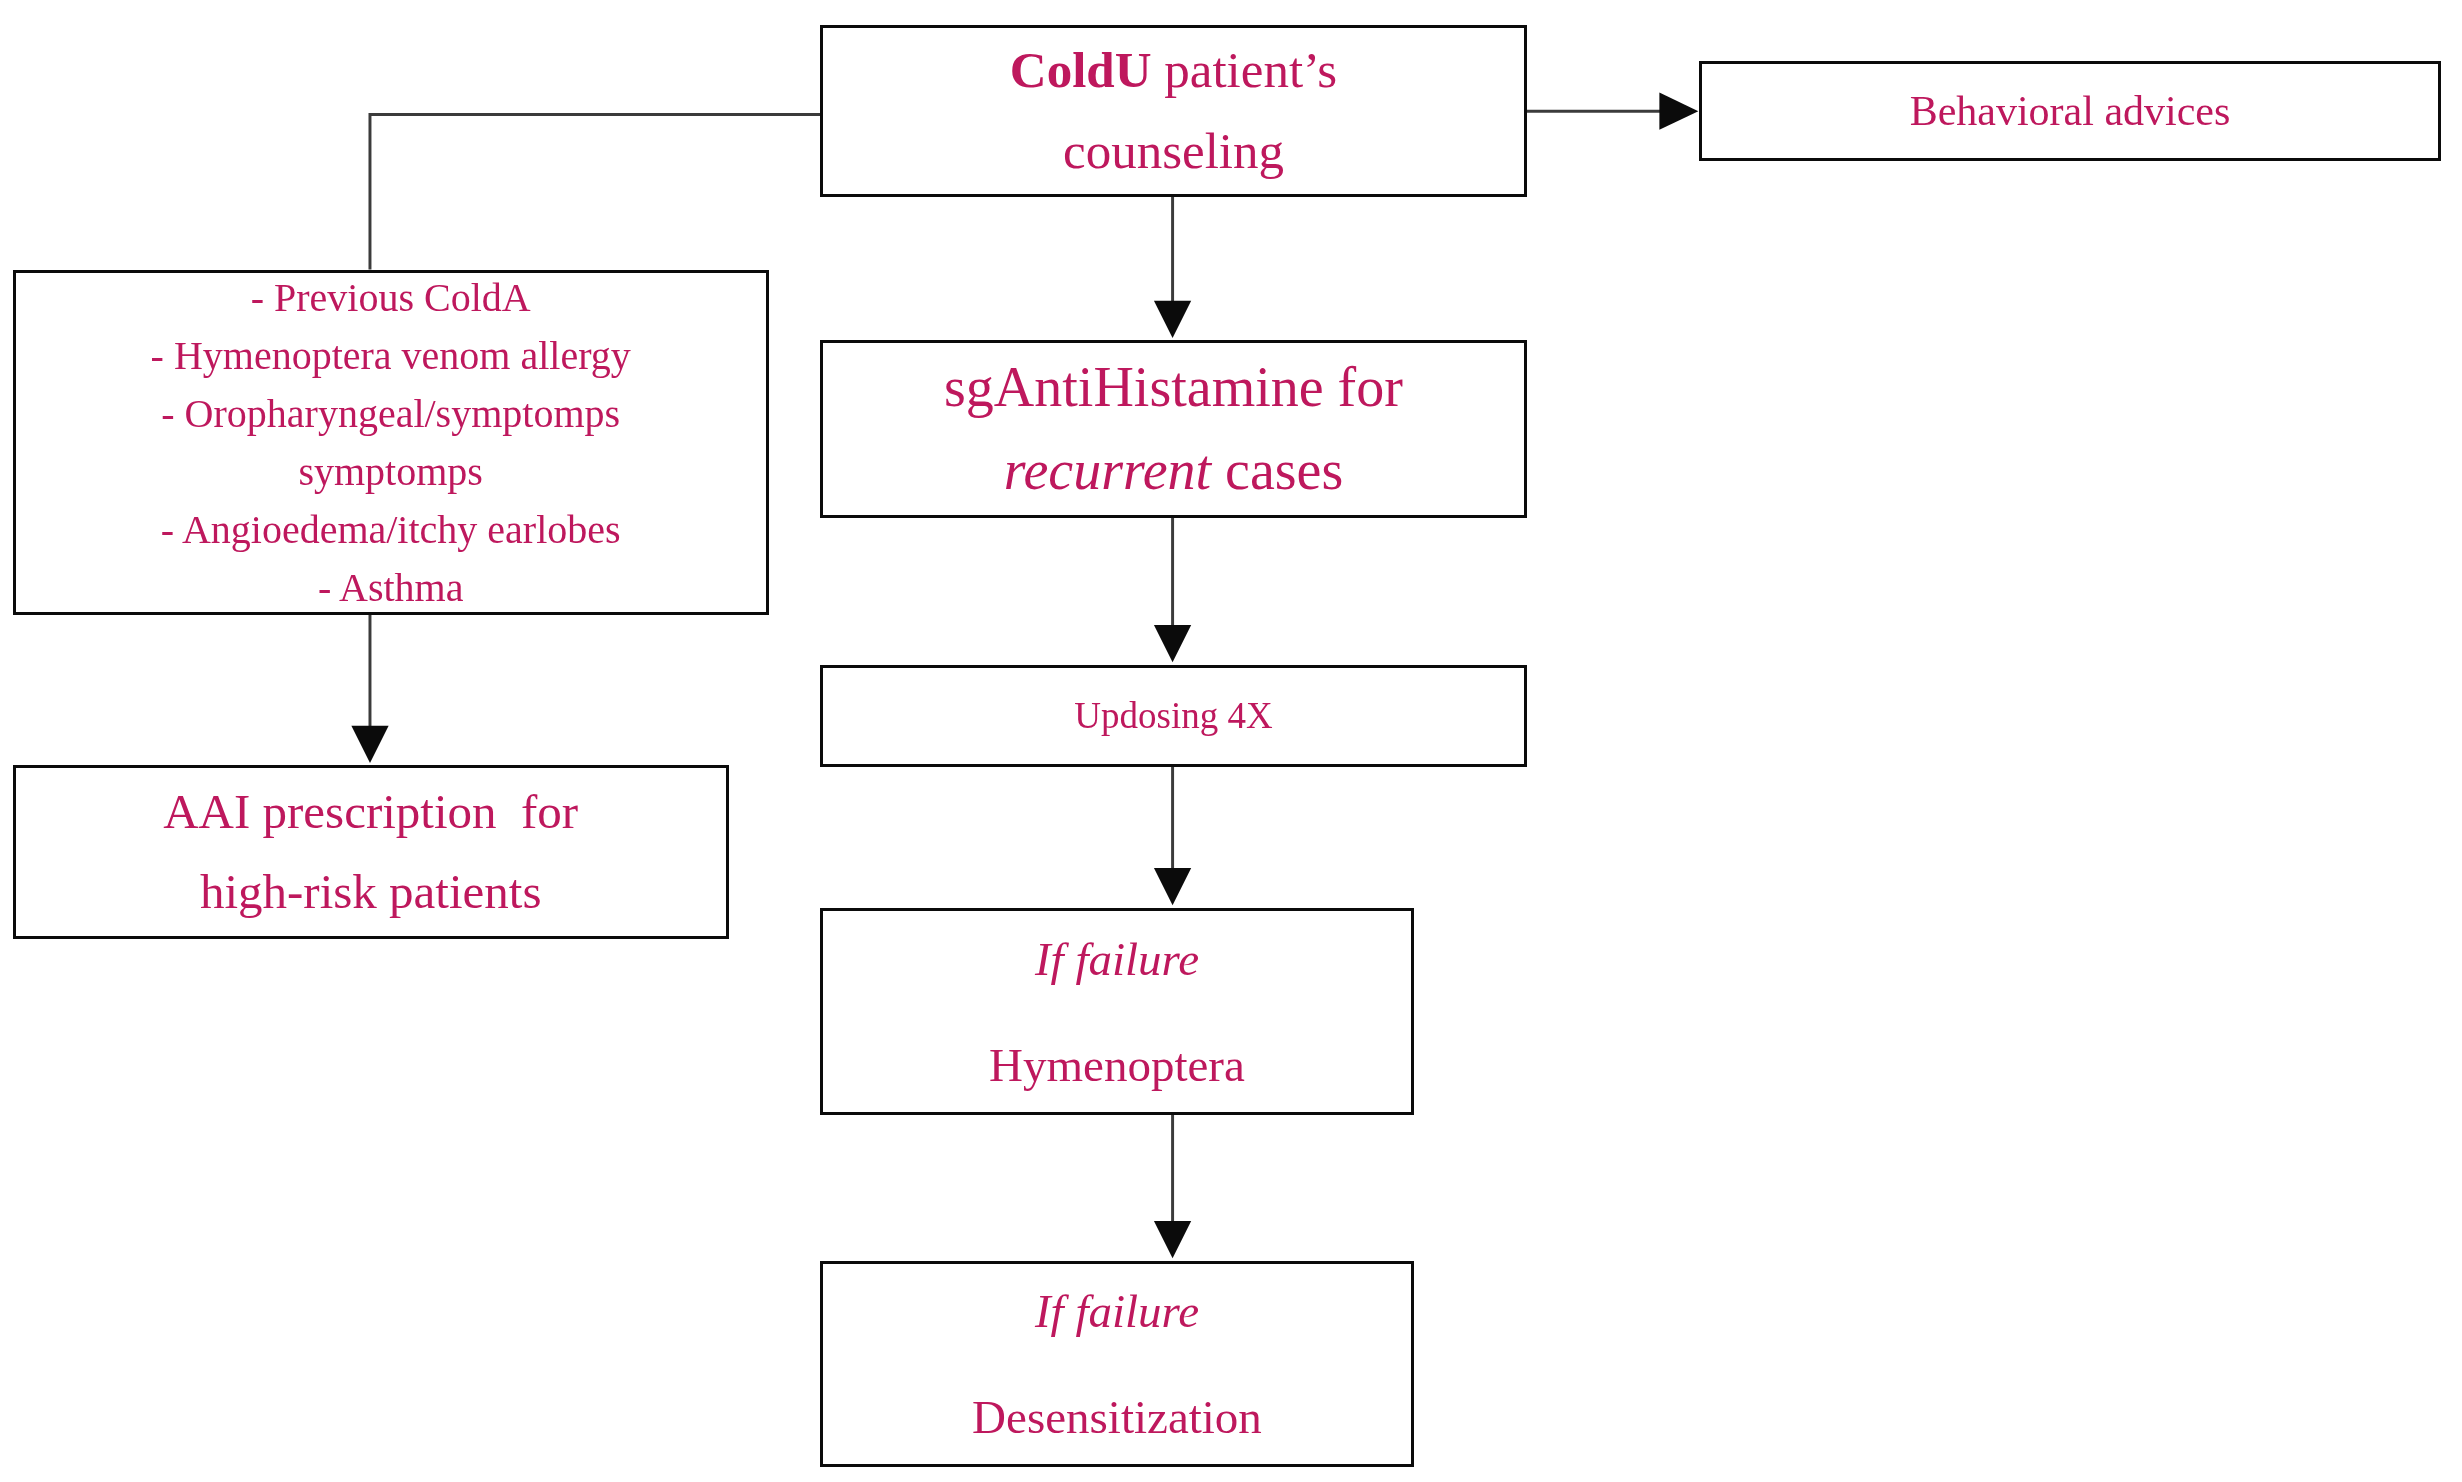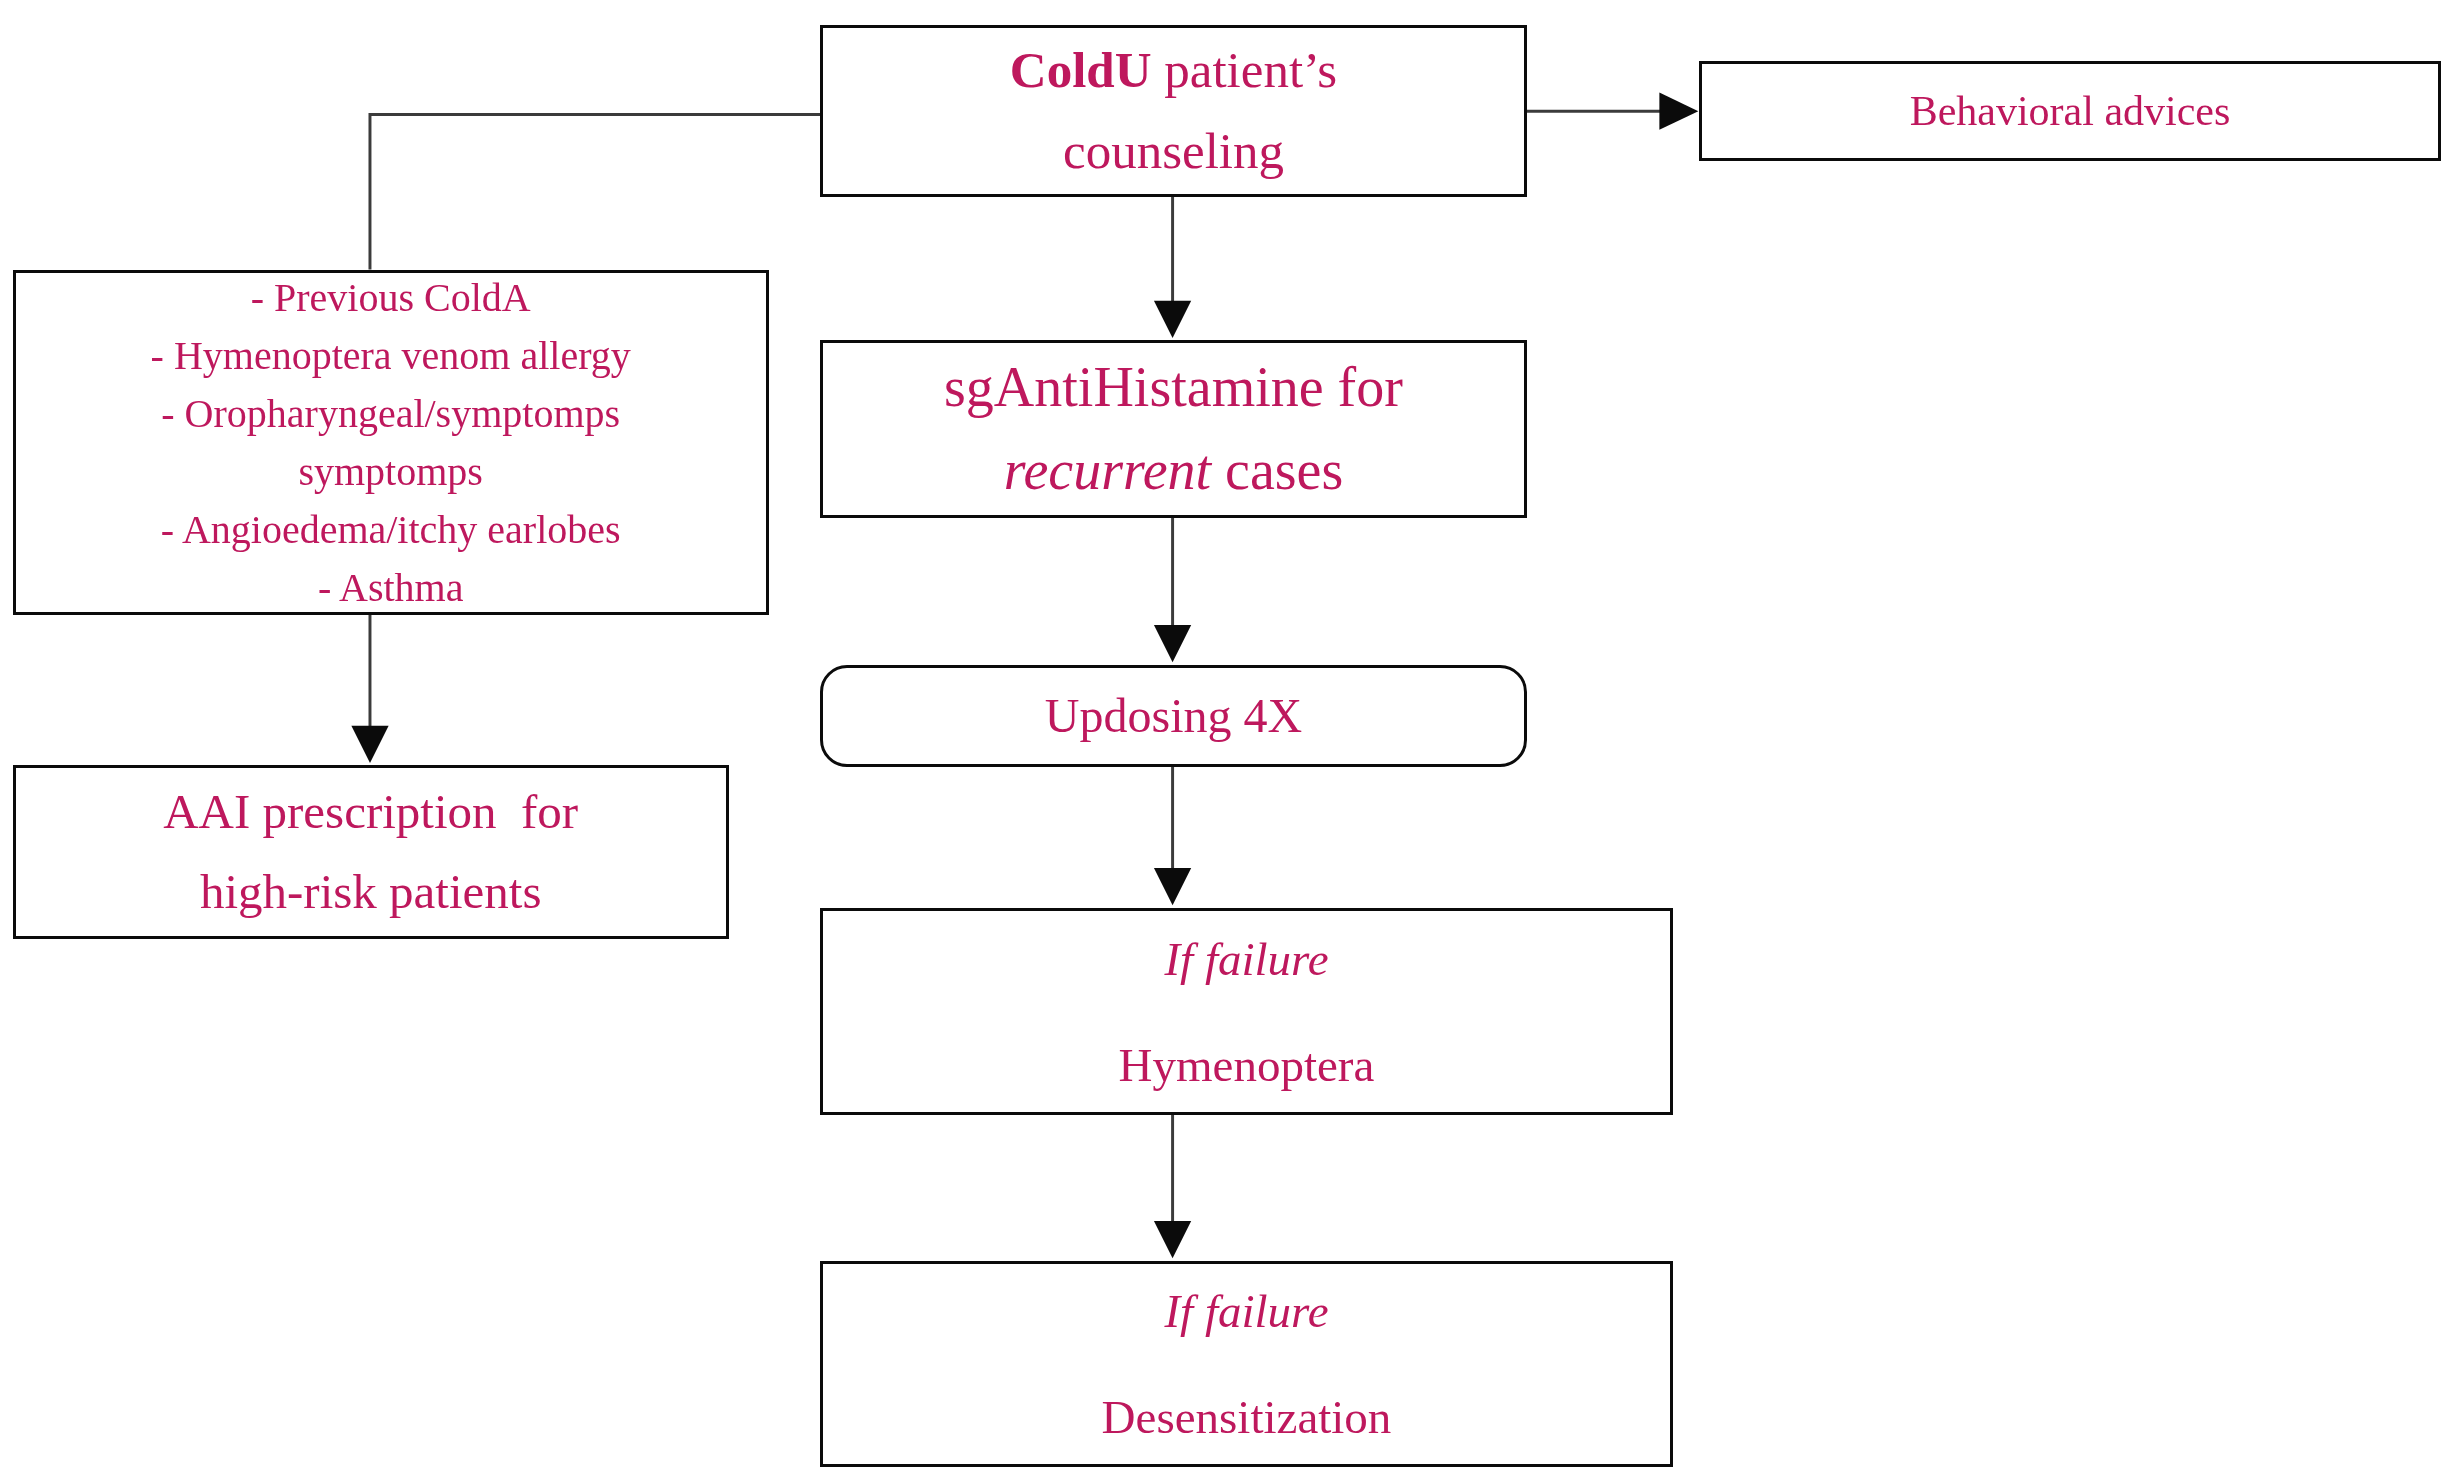--- a/index.html
+++ b/index.html
@@ -64,24 +64,24 @@
   .node-aai {
     left: 12.7px; top: 765px; width: 716px; height: 174px;
     font-size: 49px; line-height: 80px;
   }
   .node-antihistamine {
     left: 820px; top: 340px; width: 707px; height: 178px;
     font-size: 56px; line-height: 83px;
   }
   .node-updosing {
     left: 820px; top: 665px; width: 707px; height: 102px;
-    font-size: 48px; line-height: 56px; border-radius: 27px;
+    font-size: 37px; line-height: 56px;
   }
   .node-failure {
-    left: 820px; width: 853px;
+    left: 820px; width: 594px;
     font-size: 47px; line-height: 54px;
     gap: 52px;
   }
   .node-omalizumab { top: 908px; height: 207px; }
   .node-desensitization { top: 1261px; height: 206px; }
 
   .bold { font-weight: bold; }
   .italic { font-style: italic; }
 </style>
 </head>

